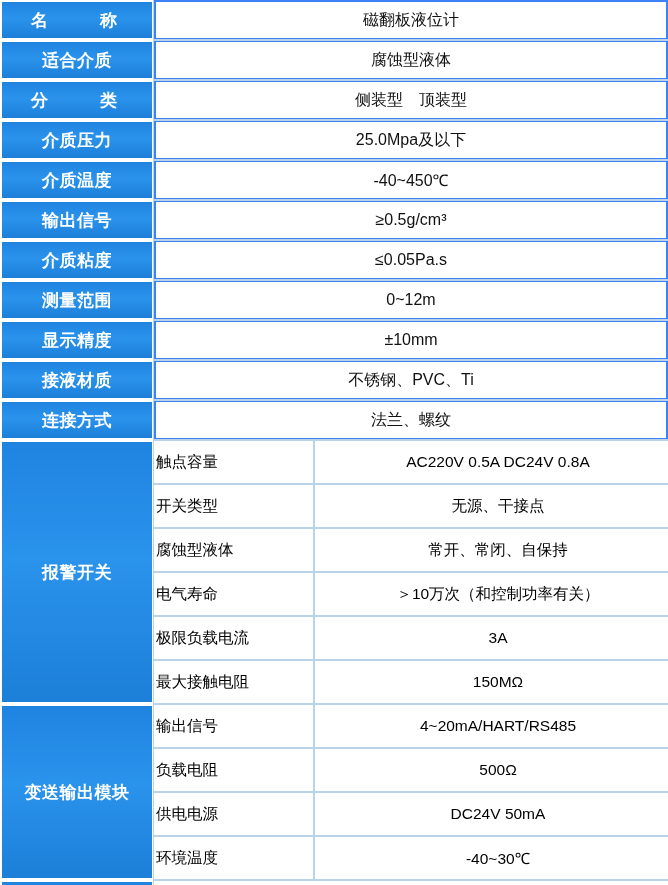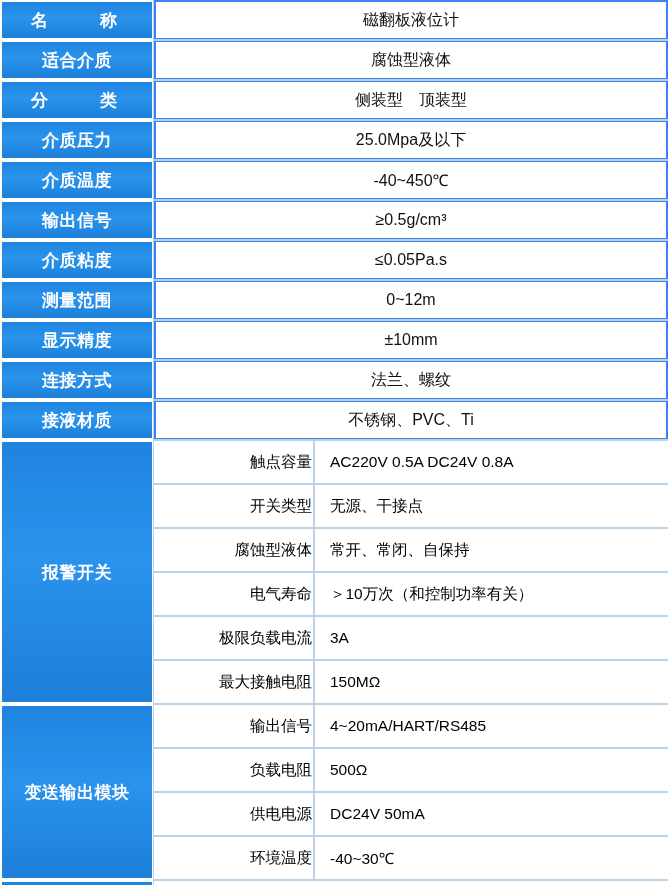--- a/index.html
+++ b/index.html
@@ -66,24 +66,24 @@
   .sub td {
     border: 2px solid #ffffff;
     outline: 1px solid #b9d4ea;
     background: #ffffff;
     height: 34px;
     font-size: 15.5px;
     padding: 3px 0;
   }
   .sub td.k {
     width: 156px;
-    text-align: right;
+    text-align: left;
   }
   .sub td.v {
-    text-align: left;
+    text-align: center;
     padding-left: 14px;
   }
   .wrap-cell {
     padding: 0 !important;
     background: #ffffff;
   }
   .spaced {
     letter-spacing: 6px;
   }
   .spaced3 {
@@ -153,30 +153,30 @@
     </tr>
 
     <tr>
       <td class="lbl">显示精度</td>
       <td class="val">
         <span class="val-inner">±10mm</span>
       </td>
     </tr>
 
     <tr>
+      <td class="lbl">接液材质</td>
+      <td class="val">
+        <span class="val-inner">不锈钢、PVC、Ti</span>
+      </td>
+    </tr>
+
+    <tr>
       <td class="lbl">连接方式</td>
       <td class="val">
         <span class="val-inner">法兰、螺纹</span>
-      </td>
-    </tr>
-
-    <tr>
-      <td class="lbl">接液材质</td>
-      <td class="val">
-        <span class="val-inner">不锈钢、PVC、Ti</span>
       </td>
     </tr>
 
     <tr>
       <td class="lbl tall">报警开关</td>
       <td class="wrap-cell">
         <table class="sub">
           <tbody>
             <tr>
               <td class="k">触点容量</td>

